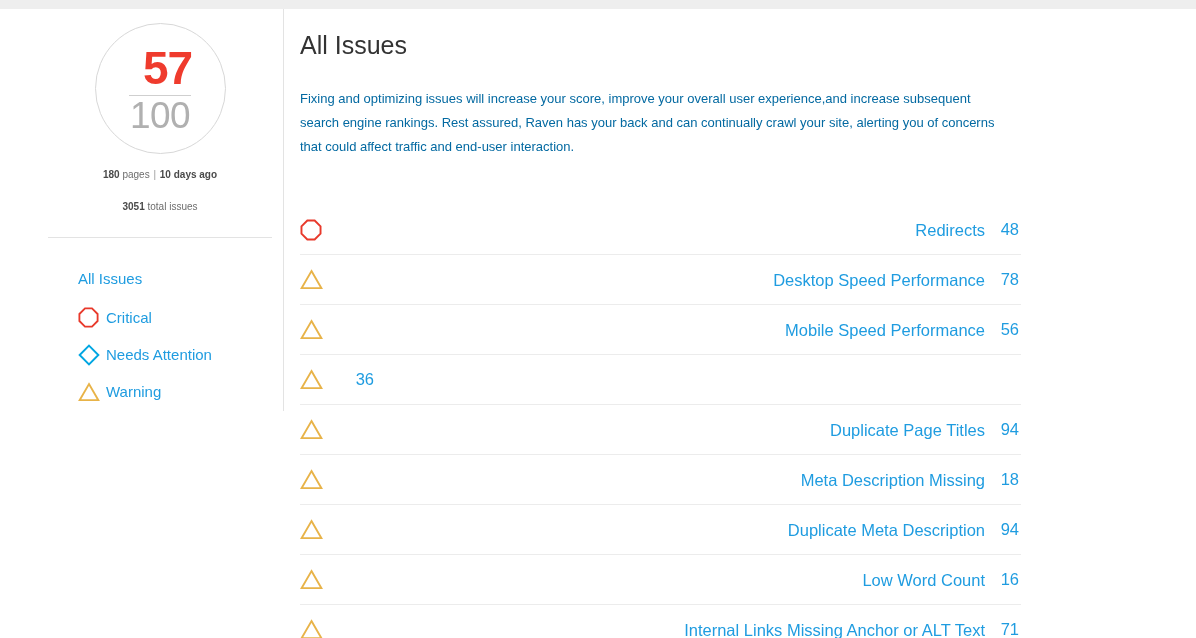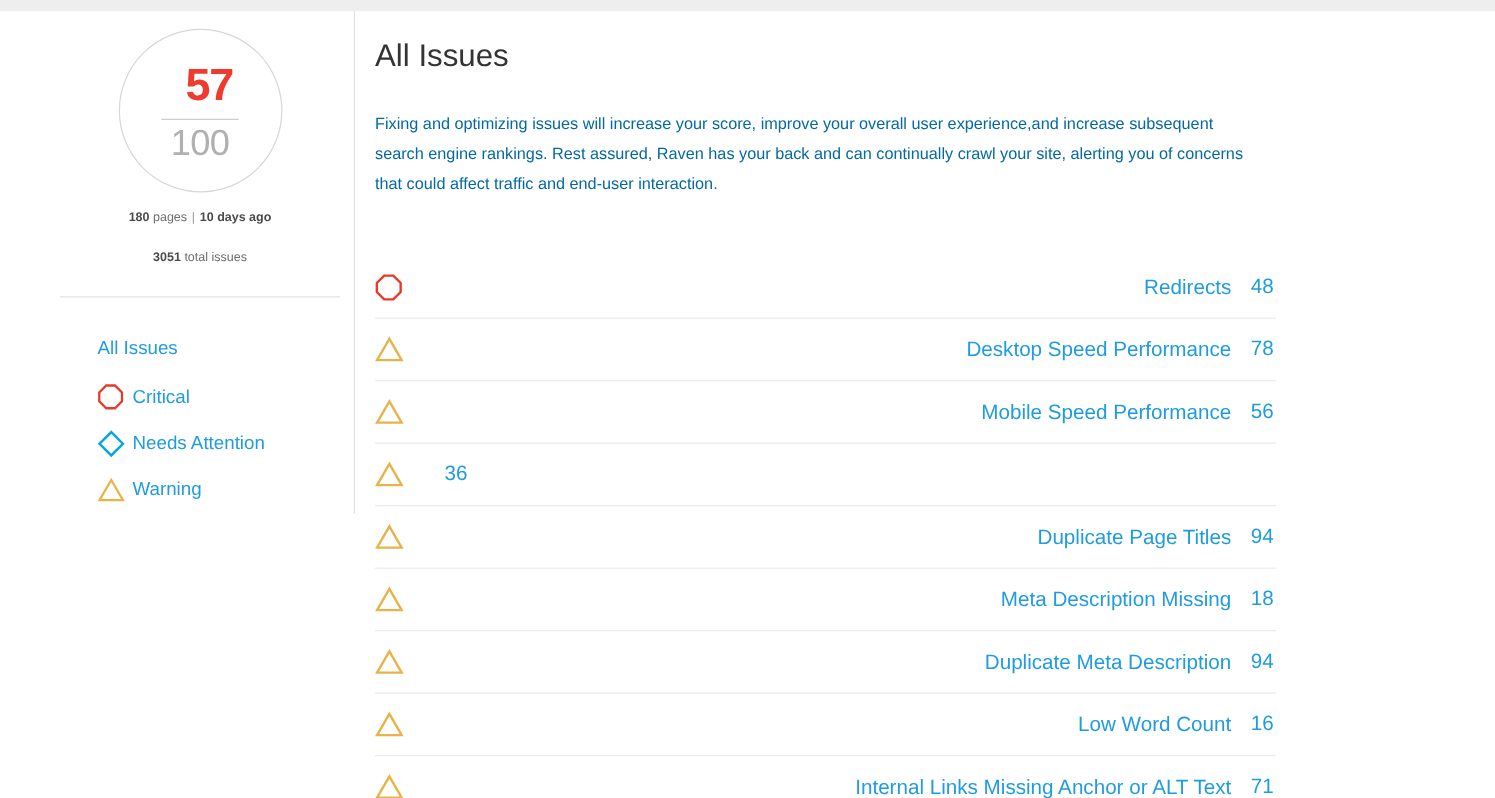--- a/index.html
+++ b/index.html
@@ -63,35 +63,35 @@
     border: 1px solid #d8d8d8;
     border-radius: 50%;
     margin: 0 auto;
     box-sizing: border-box;
     display: flex;
     flex-direction: column;
     align-items: center;
     justify-content: center;
   }
   .score-value {
-    font-size: 36px;
+    font-size: 46px;
     font-weight: bold;
     color: #ef3b2d;
     line-height: 44px;
     letter-spacing: -1px;
     margin-left: 15px;
   }
   .score-divider {
     width: 62px;
     height: 1px;
     background: #cfcfcf;
     margin: 5px 0 3px 0;
   }
   .score-max {
-    font-size: 29px;
+    font-size: 37px;
     color: #b0b0b0;
     line-height: 33px;
     letter-spacing: -0.5px;
   }
 
   .meta-line {
     position: absolute;
     left: 0;
     width: 224px;
     text-align: center;

